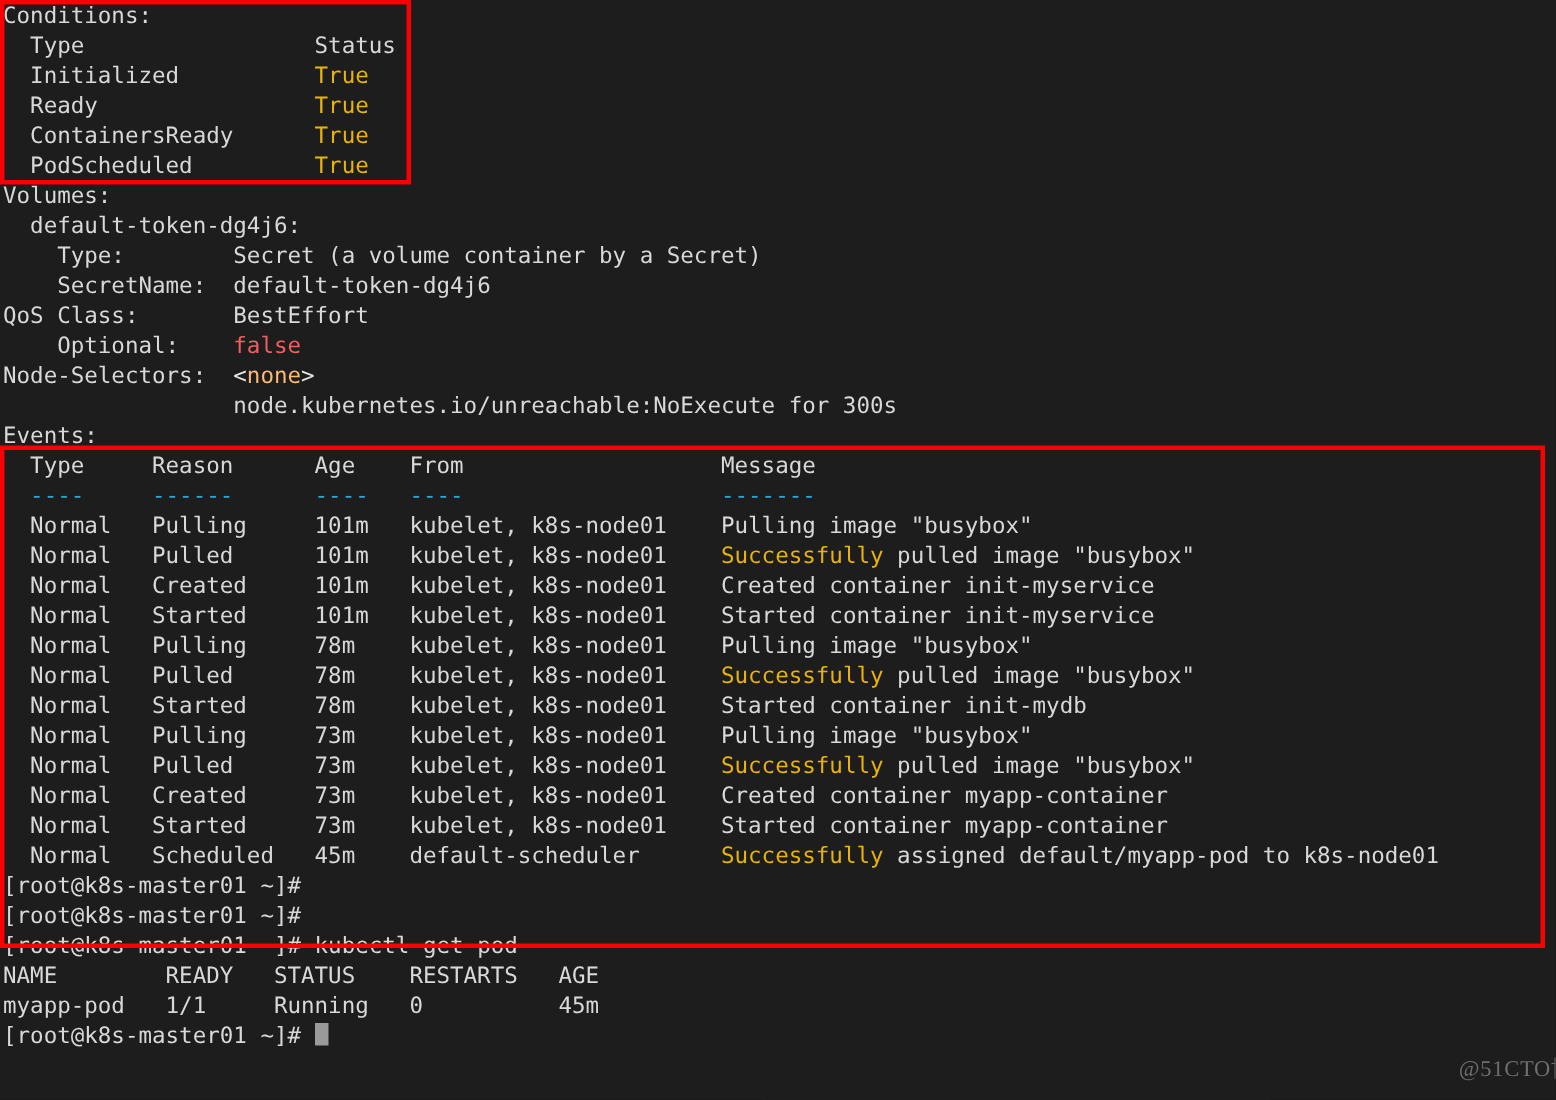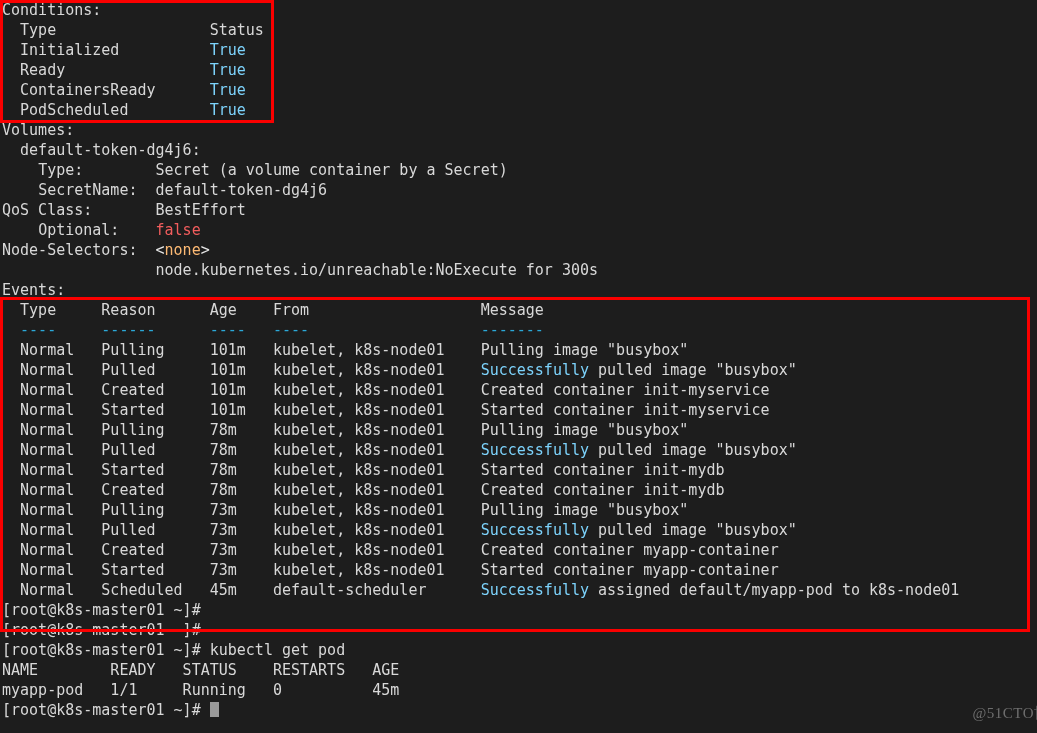--- a/index.html
+++ b/index.html
@@ -24,21 +24,21 @@
     position: absolute;
     top: 0;
     left: 2px;
     width: 1035px;
   }
   .line {
     height: 20px;
     white-space: pre;
     letter-spacing: 0px;
   }
-  .green   { color: #7dd3fc; }
+  .green   { color: #eab308; }
   .red     { color: #f25d5d; }
   .magenta { color: #fdba74; }
   .cyan    { color: #2ba8d8; }
   .white   { color: #e6e6e6; }
 
   
   .redbox {
     position: absolute;
     border: 3px solid #fa0000;
     box-sizing: border-box;
@@ -101,21 +101,20 @@
     <div class="line">  <span>Type     </span><span>Reason      </span><span>Age    </span><span>From                   </span><span>Message</span></div>
     <div class="line cyan">  <span>----     </span><span>------      </span><span>----   </span><span>----                   </span><span>-------</span></div>
 
     <div class="line">  <span>Normal   </span><span>Pulling     </span><span>101m   </span><span>kubelet, k8s-node01    </span><span>Pulling image "busybox"</span></div>
     <div class="line">  <span>Normal   </span><span>Pulled      </span><span>101m   </span><span>kubelet, k8s-node01    </span><span><span class="green">Successfully</span> pulled image "busybox"</span></div>
     <div class="line">  <span>Normal   </span><span>Created     </span><span>101m   </span><span>kubelet, k8s-node01    </span><span>Created container init-myservice</span></div>
     <div class="line">  <span>Normal   </span><span>Started     </span><span>101m   </span><span>kubelet, k8s-node01    </span><span>Started container init-myservice</span></div>
     <div class="line">  <span>Normal   </span><span>Pulling     </span><span>78m    </span><span>kubelet, k8s-node01    </span><span>Pulling image "busybox"</span></div>
     <div class="line">  <span>Normal   </span><span>Pulled      </span><span>78m    </span><span>kubelet, k8s-node01    </span><span><span class="green">Successfully</span> pulled image "busybox"</span></div>
     <div class="line">  <span>Normal   </span><span>Started     </span><span>78m    </span><span>kubelet, k8s-node01    </span><span>Started container init-mydb</span></div>
-    <div class="line">  <span>Normal   </span><span>Created     </span><span>78m    </span><span>kubelet, k8s-node01    </span><span>Created container init-mydb</span></div>
     <div class="line">  <span>Normal   </span><span>Pulling     </span><span>73m    </span><span>kubelet, k8s-node01    </span><span>Pulling image "busybox"</span></div>
     <div class="line">  <span>Normal   </span><span>Pulled      </span><span>73m    </span><span>kubelet, k8s-node01    </span><span><span class="green">Successfully</span> pulled image "busybox"</span></div>
     <div class="line">  <span>Normal   </span><span>Created     </span><span>73m    </span><span>kubelet, k8s-node01    </span><span>Created container myapp-container</span></div>
     <div class="line">  <span>Normal   </span><span>Started     </span><span>73m    </span><span>kubelet, k8s-node01    </span><span>Started container myapp-container</span></div>
     <div class="line">  <span>Normal   </span><span>Scheduled   </span><span>45m    </span><span>default-scheduler      </span><span><span class="green">Successfully</span> assigned default/myapp-pod to k8s-node01</span></div>
 
     <div class="line"><span>[root@k8s-master01 ~]#</span></div>
     <div class="line"><span>[root@k8s-master01 ~]#</span></div>
     <div class="line"><span>[root@k8s-master01 ~]# </span><span>kubectl get pod</span></div>
     <div class="line"><span>NAME        READY   STATUS    RESTARTS   AGE</span></div>

